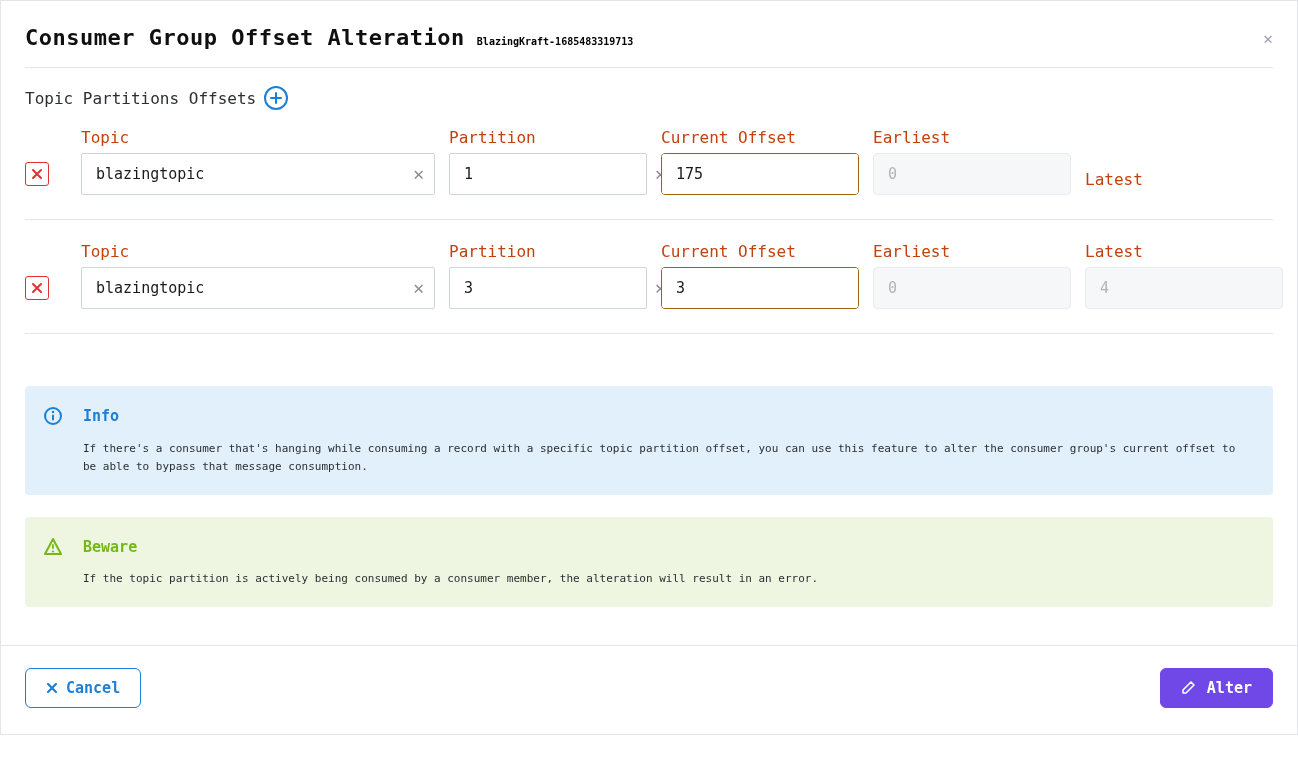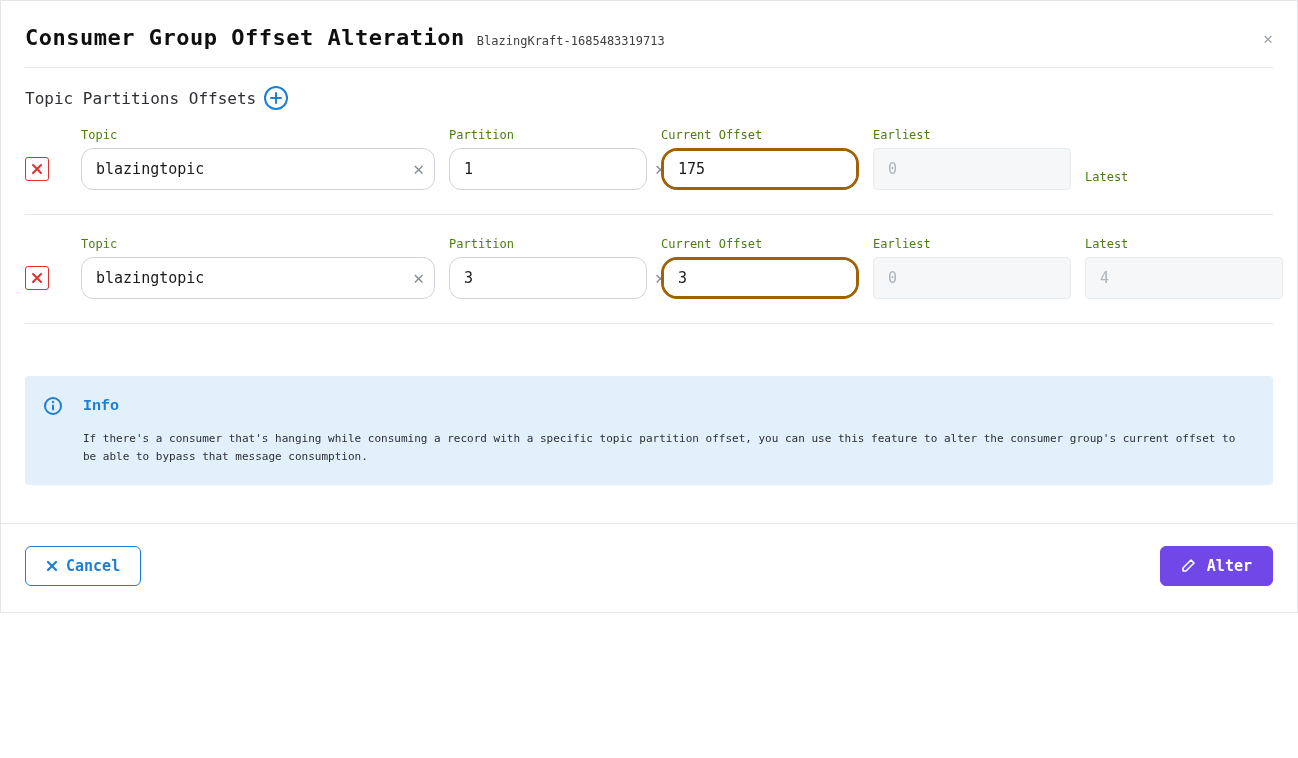--- a/index.html
+++ b/index.html
@@ -30,23 +30,23 @@
   padding-bottom: 17px;
   margin-bottom: 18px;
 }
 .modal-title {
   font-size: 22px;
   font-weight: 700;
   color: #0f0f0f;
   letter-spacing: 0.5px;
 }
 .modal-sub {
-  font-size: 12px;
-  color: #404040;
-  font-weight: 400;
+  font-size: 10px;
+  color: #000000;
+  font-weight: 700;
 }
 .close-x {
   position: absolute;
   top: 30px;
   right: 24px;
   color: #9aa2ad;
   font-size: 16px;
   cursor: pointer;
   line-height: 1;
   background: none;
@@ -97,28 +97,28 @@
   border: 1.5px solid #e03131;
   border-radius: 3px;
   display: flex;
   align-items: center;
   justify-content: center;
   color: #e03131;
   cursor: pointer;
   background: #fff;
 }
 .field-label {
-  color: #4d7c0f;
-  font-size: 12px;
+  color: #c2410c;
+  font-size: 16px;
   margin-bottom: 6px;
 }
 .input-wrap {
   height: 42px;
   border: 1px solid #ced4da;
-  border-radius: 12px;
+  border-radius: 2px;
   display: flex;
   align-items: center;
   padding: 0 10px 0 14px;
   background: #fff;
 }
 .input-wrap input {
   flex: 1;
   border: none;
   outline: none;
   font-family: inherit;
@@ -131,22 +131,22 @@
   font-size: 18px;
   cursor: pointer;
   line-height: 1;
   background: none;
   border: none;
   font-family: inherit;
 }
 .spinner-wrap {
   height: 42px;
   display: flex;
-  border: 3px solid #a16207;
-  border-radius: 16px;
+  border: 1px solid #a16207;
+  border-radius: 4px;
   overflow: hidden;
   background: #fff;
 }
 .spinner-wrap input {
   flex: 1;
   border: none;
   outline: none;
   font-family: inherit;
   font-size: 15px;
   padding: 0 14px;
@@ -171,21 +171,21 @@
   padding: 18px 18px 18px 18px;
   display: flex;
   gap: 20px;
   margin-top: 22px;
   line-height: 1.7;
 }
 .alert-info {
   background: #e1f0fb;
 }
 .alert-info .alert-icon { color: #1c7fd6; }
-.alert-info .alert-title { color: #1c7fd6; font-weight: 700; font-family: Liberation Mono, monospace; }
+.alert-info .alert-title { color: #1c7fd6; font-weight: 700; }
 .alert-warn {
   background: #eef6e1;
 }
 .alert-warn .alert-icon { color: #74b816; }
 .alert-warn .alert-title { color: #74b816; font-weight: 700; }
 .alert-icon {
   flex: 0 0 auto;
   padding-top: 2px;
 }
 .alert-body {
@@ -337,20 +337,33 @@
             <circle cx="10" cy="6" r="1.2" fill="currentColor"></circle>
             <rect x="9" y="8.5" width="2" height="6" rx="1" fill="currentColor"></rect>
           </svg>
         </div>
         <div class="alert-body">
           <div class="alert-title">Info</div>
           <div class="alert-text">If there's a consumer that's hanging while consuming a record with a specific topic partition offset, you can use this feature to alter the consumer group's current offset to be able to bypass that message consumption.</div>
         </div>
       </div>
 
+      <div class="alert alert-warn">
+        <div class="alert-icon">
+          <svg width="20" height="20" viewBox="0 0 20 20" fill="none">
+            <path d="M10 2 L18 17 H2 Z" stroke="currentColor" stroke-width="2" stroke-linejoin="round"></path>
+            <rect x="9.1" y="7" width="1.8" height="5" rx="0.9" fill="currentColor"></rect>
+            <circle cx="10" cy="14.5" r="1.1" fill="currentColor"></circle>
+          </svg>
+        </div>
+        <div class="alert-body">
+          <div class="alert-title">Beware</div>
+          <div class="alert-text">If the topic partition is actively being consumed by a consumer member, the alteration will result in an error.</div>
+        </div>
+      </div>
     </div>
 
   </div>
 
   <div class="modal-footer">
     <button class="btn btn-outline">
       <svg width="12" height="12" viewBox="0 0 12 12">
         <path d="M2 2l8 8M10 2l-8 8" stroke="currentColor" stroke-width="2.2" stroke-linecap="round"></path>
       </svg>
       <span>Cancel</span>

